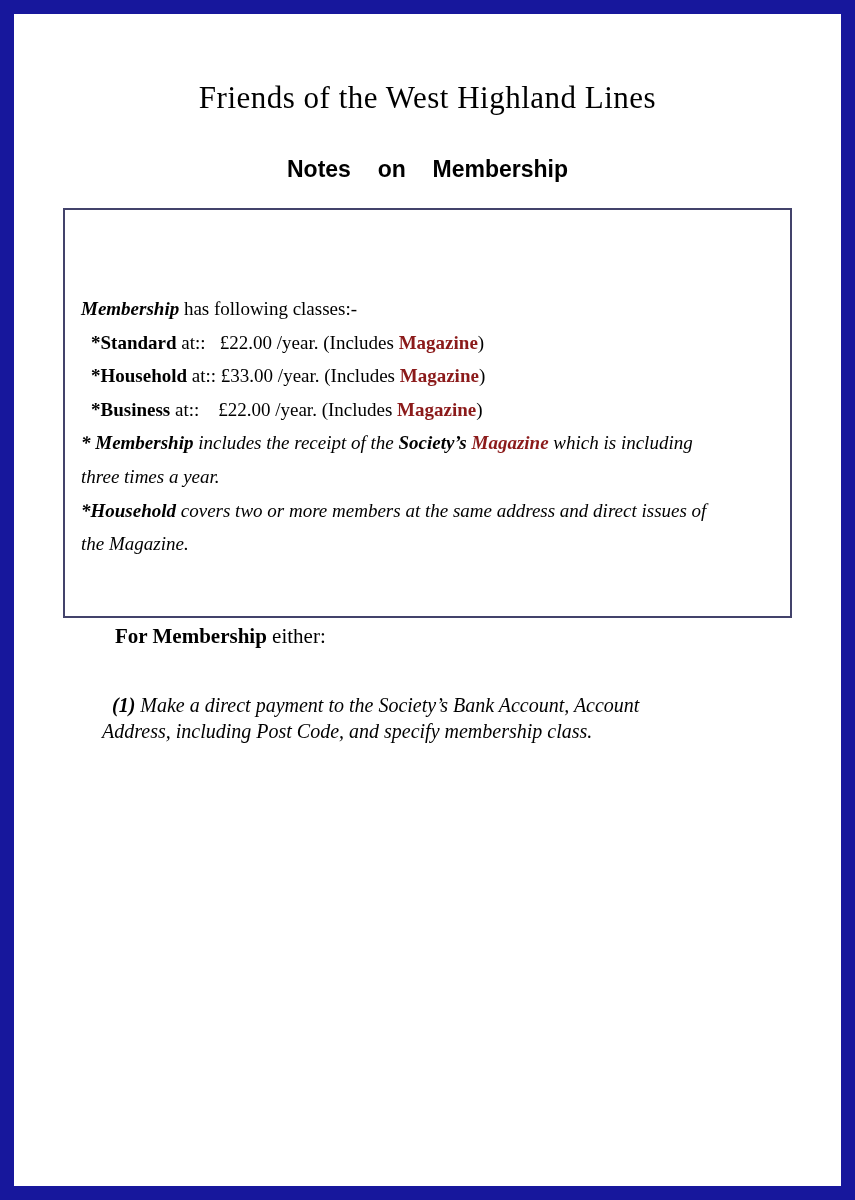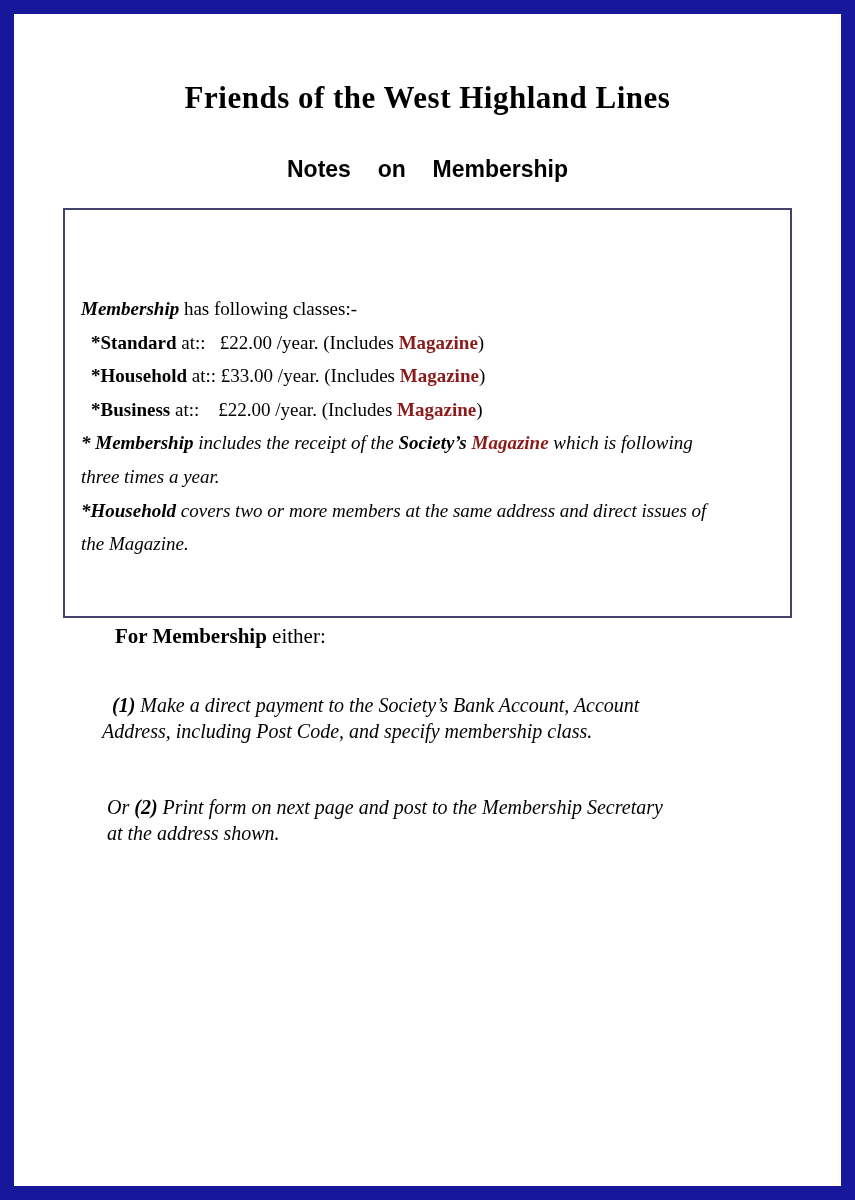--- a/index.html
+++ b/index.html
@@ -16,21 +16,21 @@
     border:14px solid var(--page-border);
     background:#ffffff;
     font-family:"Liberation Serif", serif;
     color:var(--text);
     overflow:hidden;
   }
   .title{
     position:absolute;top:66px;left:0;right:0;
     margin:0;text-align:center;
     font-family:"Liberation Serif", serif;
-    font-weight:bold;font-size:31px;line-height:36px;
+    font-weight:normal;font-size:31px;line-height:36px;
     letter-spacing:0.5px;
   }
   .subtitle{
     position:absolute;top:140px;left:0;right:0;
     margin:0;text-align:center;
     font-family:"Liberation Sans", sans-serif;
     font-weight:bold;font-size:23px;line-height:30px;
     word-spacing:7px;white-space:pre;
   }
   .notes-box{
@@ -66,32 +66,28 @@
   <h1 class="title">Friends of the West Highland Lines</h1>
 
   <h2 class="subtitle">Notes  on  Membership</h2>
 
   <div class="notes-box">
     <div class="box-content">
       <p class="bline"><span class="seg-b seg-i">Membership</span><span> has following classes:-</span></p>
       <p class="bline indent"><span class="seg-b">*Standard</span><span> at::   £22.00 /year. (Includes </span><span class="seg-b seg-r">Magazine</span><span>)</span></p>
       <p class="bline indent"><span class="seg-b">*Household</span><span> at:: £33.00 /year. (Includes </span><span class="seg-b seg-r">Magazine</span><span>)</span></p>
       <p class="bline indent"><span class="seg-b">*Business</span><span> at::    £22.00 /year. (Includes </span><span class="seg-b seg-r">Magazine</span><span>)</span></p>
-      <p class="bline"><span class="seg-b seg-i">* </span><span class="seg-b seg-i">Membership</span><span class="seg-i"> includes the receipt of the </span><span class="seg-b seg-i">Society’s</span><span class="seg-i"> </span><span class="seg-b seg-i seg-r">Magazine</span><span class="seg-i"> which is following</span></p>
+      <p class="bline"><span class="seg-b seg-i">* </span><span class="seg-b seg-i">Membership</span><span class="seg-i"> includes the receipt of the </span><span class="seg-b seg-i">Society’s</span><span class="seg-i"> </span><span class="seg-b seg-i seg-r">Magazine</span><span class="seg-i"> which is including</span></p>
       <p class="bline"><span class="seg-i">three times a year.</span></p>
       <p class="bline"><span class="seg-b seg-i">*Household</span><span class="seg-i"> covers two or more members at the same address and direct issues of</span></p>
       <p class="bline"><span class="seg-i">the Magazine.</span></p>
     </div>
   </div>
 
   <p class="f-heading"><span class="seg-b">For Membership</span><span> either:</span></p>
 
   <div class="f-para f-para-1">
     <p class="f-line"><span>  </span><span class="seg-b">(1)</span><span> Make a direct payment to the Society’s Bank Account, Account</span></p>
     <p class="f-line"><span>Address, including Post Code, and specify membership class.</span></p>
   </div>
 
-  <div class="f-para f-para-2">
-    <p class="f-line"><span> Or </span><span class="seg-b">(2)</span><span> Print form on next page and post to the Membership Secretary</span></p>
-    <p class="f-line"><span> at the address shown.</span></p>
-  </div>
 
 </div>
 
 </body></html>

